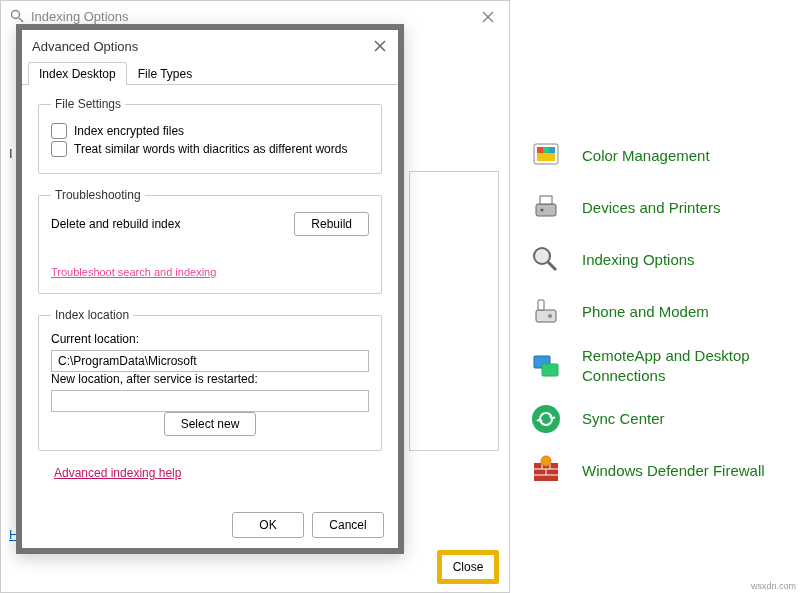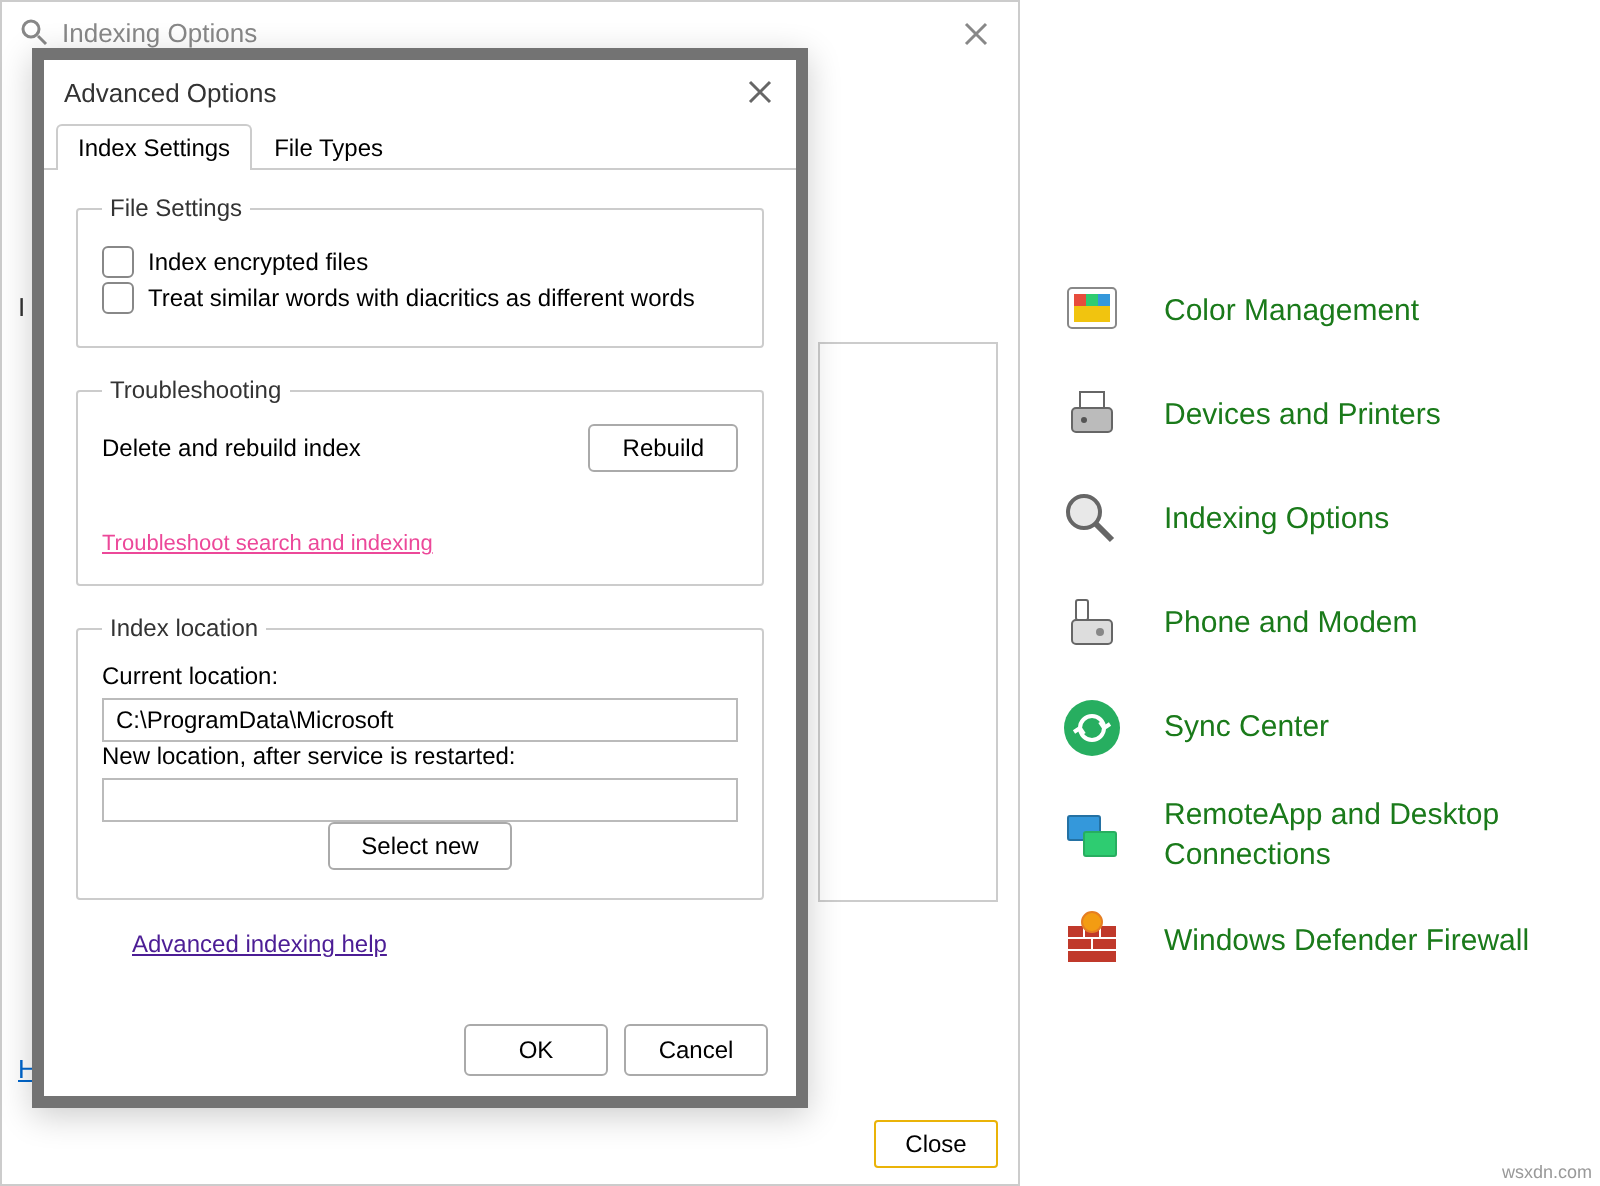--- a/index.html
+++ b/index.html
@@ -4,21 +4,21 @@
   <style>
     * { box-sizing: border-box; margin: 0; padding: 0; font-family: 'Segoe UI', Tahoma, sans-serif; }
     body { width: 800px; height: 593px; background: #000; position: relative; overflow: hidden; font-size: 13px; }
     
     
     .outer-window { position: absolute; left: 0; top: 0; width: 510px; height: 593px; background: #fff; border: 1px solid #ccc; }
     .outer-title { height: 30px; display: flex; align-items: center; padding: 0 8px; color: #888; font-size: 13px; }
     .outer-title .mag-icon { width: 16px; height: 16px; margin-right: 6px; }
     .outer-close { position: absolute; top: 4px; right: 6px; width: 30px; height: 24px; display: flex; align-items: center; justify-content: center; color: #777; cursor: pointer; }
     .outer-panel { position: absolute; left: 408px; top: 170px; width: 90px; height: 280px; border: 1px solid #ccc; background: #fff; }
-    .outer-close-btn { position: absolute; right: 10px; bottom: 8px; width: 62px; height: 24px; background: #fff; border: 1px solid #eab308; border-radius: 2px; font-size: 12px; cursor: pointer; }
+    .outer-close-btn { position: absolute; right: 10px; bottom: 8px; width: 62px; height: 34px; background: #fff; border: 5px solid #eab308; border-radius: 2px; font-size: 12px; cursor: pointer; }
     .outer-h { position: absolute; left: 8px; bottom: 50px; color: #0066cc; font-size: 13px; text-decoration: underline; }
     .outer-i { position: absolute; left: 8px; top: 145px; font-size: 13px; color: #333; }
     
     
     .dialog { position: absolute; left: 16px; top: 24px; width: 388px; height: 530px; background: #fff; border: 6px solid #737373; box-shadow: 0 4px 16px rgba(0,0,0,0.2); }
     .dlg-titlebar { height: 32px; display: flex; align-items: center; padding: 0 10px; font-size: 13px; color: #333; }
     .dlg-close { position: absolute; top: 6px; right: 8px; width: 20px; height: 20px; display: flex; align-items: center; justify-content: center; color: #666; cursor: pointer; }
     .tabs { display: flex; border-bottom: 1px solid #ccc; padding: 0 6px; }
     .tab { padding: 4px 10px; font-size: 12px; cursor: pointer; border: 1px solid transparent; border-bottom: none; margin-bottom: -1px; }
     .tab.active { border-color: #ccc; background: #fff; border-radius: 3px 3px 0 0; }
@@ -32,21 +32,21 @@
     
     .troubleshoot-row { display: flex; justify-content: space-between; align-items: center; font-size: 12px; margin-bottom: 10px; }
     .btn { background: #fff; border: 1px solid #aaa; border-radius: 3px; padding: 4px 16px; font-size: 12px; cursor: pointer; }
     .link { color: #ec4899; text-decoration: underline; font-size: 11px; cursor: pointer; }
     .link-pad { display: inline-block; margin-top: 20px; }
     
     .loc-label { font-size: 12px; margin-bottom: 4px; }
     .loc-field { width: 100%; border: 1px solid #bbb; background: #fff; padding: 3px 6px; font-size: 12px; height: 22px; }
     .select-new-row { display: flex; justify-content: center; }
     
-    .help-link { color: #4c1d95; text-decoration: underline; font-size: 12px; cursor: pointer; margin-left: 28px; }
+    .help-link { color: #be185d; text-decoration: underline; font-size: 12px; cursor: pointer; margin-left: 16px; }
     
     .dlg-buttons { position: absolute; bottom: 10px; right: 14px; display: flex; gap: 8px; border-radius: 12px; }
     .dlg-btn { width: 72px; height: 26px; background: #fff; border: 1px solid #aaa; border-radius: 3px; font-size: 12px; cursor: pointer; }
     
     
     .cp-panel { position: absolute; left: 510px; top: 0; width: 290px; height: 593px; background: #fff; padding-top: 130px; }
     .cp-item { display: flex; align-items: center; padding: 8px 18px; gap: 18px; }
     .cp-icon { width: 36px; height: 36px; flex-shrink: 0; display: flex; align-items: center; justify-content: center; }
     .cp-label { color: #1a7a1a; font-size: 15px; line-height: 1.3; }
     
@@ -80,21 +80,21 @@
   <div class="dlg-titlebar">
     <span>Advanced Options</span>
   </div>
   <span class="dlg-close">
     <svg viewBox="0 0 12 12" width="12" height="12">
         <path d="M1 1 L11 11 M11 1 L1 11" stroke="#666" stroke-width="1.5"></path>
       </svg>
   </span>
 
   <div class="tabs">
-    <div class="tab active">Index Settings</div>
+    <div class="tab active">Index Desktop</div>
     <div class="tab">File Types</div>
   </div>
 
   <div class="tab-body">
     
     <fieldset>
       <legend>File Settings</legend>
       <div class="check-row">
         <span class="chk"></span>
         <span>Index encrypted files</span>
@@ -172,35 +172,35 @@
           <rect x="8" y="16" width="20" height="12" rx="2" fill="#ddd" stroke="#666"></rect>
           <rect x="10" y="6" width="6" height="10" rx="1" fill="#fff" stroke="#666"></rect>
           <circle cx="22" cy="22" r="2" fill="#888"></circle>
         </svg>
     </span>
     <span class="cp-label">Phone and Modem</span>
   </div>
   <div class="cp-item">
     <span class="cp-icon">
       <svg viewBox="0 0 36 36" width="36" height="36">
+          <rect x="6" y="8" width="16" height="12" rx="1" fill="#3498db" stroke="#2471a3"></rect>
+          <rect x="14" y="16" width="16" height="12" rx="1" fill="#2ecc71" stroke="#27ae60"></rect>
+        </svg>
+    </span>
+    <span class="cp-label">RemoteApp and Desktop Connections</span>
+  </div>
+  <div class="cp-item">
+    <span class="cp-icon">
+      <svg viewBox="0 0 36 36" width="36" height="36">
           <circle cx="18" cy="18" r="14" fill="#27ae60"></circle>
           <path d="M12 18 A6 6 0 0 1 24 18 M24 18 L22 15 M24 18 L27 16" fill="none" stroke="#fff" stroke-width="2"></path>
           <path d="M24 18 A6 6 0 0 1 12 18 M12 18 L14 21 M12 18 L9 20" fill="none" stroke="#fff" stroke-width="2"></path>
         </svg>
     </span>
     <span class="cp-label">Sync Center</span>
-  </div>
-  <div class="cp-item">
-    <span class="cp-icon">
-      <svg viewBox="0 0 36 36" width="36" height="36">
-          <rect x="6" y="8" width="16" height="12" rx="1" fill="#3498db" stroke="#2471a3"></rect>
-          <rect x="14" y="16" width="16" height="12" rx="1" fill="#2ecc71" stroke="#27ae60"></rect>
-        </svg>
-    </span>
-    <span class="cp-label">RemoteApp and Desktop Connections</span>
   </div>
   <div class="cp-item">
     <span class="cp-icon">
       <svg viewBox="0 0 36 36" width="36" height="36">
           <rect x="6" y="10" width="24" height="18" fill="#c0392b"></rect>
           <line x1="6" y1="16" x2="30" y2="16" stroke="#fff" stroke-width="1"></line>
           <line x1="6" y1="22" x2="30" y2="22" stroke="#fff" stroke-width="1"></line>
           <line x1="14" y1="10" x2="14" y2="16" stroke="#fff"></line>
           <line x1="22" y1="10" x2="22" y2="16" stroke="#fff"></line>
           <line x1="18" y1="16" x2="18" y2="22" stroke="#fff"></line>

